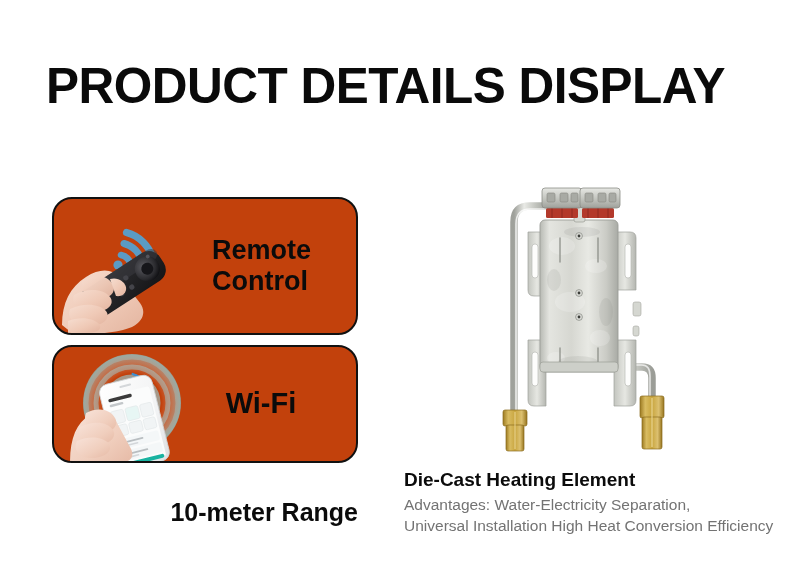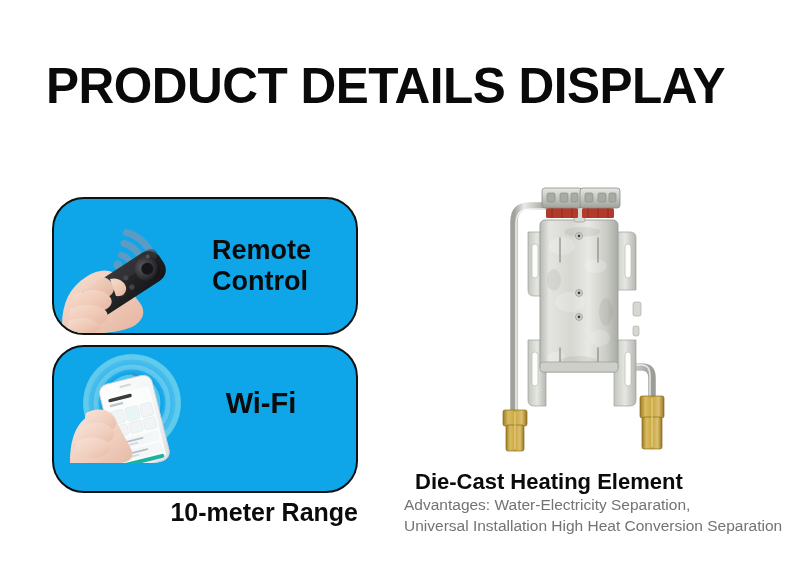--- a/index.html
+++ b/index.html
@@ -29,27 +29,27 @@
     transform-origin: left center;
     white-space: nowrap;
     color: #0a0a0a;
   }
 
   
   .feature-card {
     position: absolute;
     box-sizing: border-box;
     border: 2.5px solid #111111;
-    border-radius: 32px;
-    background: #0ea5e9;
+    border-radius: 20px;
+    background: #c2410c;
     overflow: hidden;
     padding-left: 19px;
   }
   #card-remote { left: 52px;  top: 197px; width: 306px; height: 138px; }
-  #card-wifi   { left: 52px;  top: 345px; width: 306px; height: 148px; }
+  #card-wifi   { left: 52px;  top: 345px; width: 306px; height: 118px; }
 
   .card-label {
     position: absolute;
     font-weight: bold;
     color: #0b0b0b;
     white-space: pre-line;
   }
   #label-remote {
     left: 158px;
     top: 36px;
@@ -88,23 +88,23 @@
   #product-photo {
     position: absolute;
     left: 470px;
     top: 162px;
     width: 220px;
     height: 300px;
   }
 
   #product-title {
     position: absolute;
-    left: 415px;
+    left: 404px;
     top: 469px;
-    font-size: 22px;
+    font-size: 19px;
     font-weight: bold;
     color: #0b0b0b;
     white-space: nowrap;
   }
   #product-advantages {
     position: absolute;
     left: 404px;
     top: 494px;
     width: 386px;
     font-size: 15.5px;
@@ -392,14 +392,14 @@
       <rect x="172" y="255" width="20" height="32" rx="2" fill="url(#brassG)" stroke="#8a6c1c" stroke-width="0.7"></rect>
       <line x1="182" y1="236" x2="182" y2="285" stroke="#f0dda0" stroke-width="1.8" opacity="0.55"></line>
     </g>
   </svg>
 </div>
 
 <div id="product-title">Die-Cast Heating Element</div>
 
 <div id="product-advantages">
   <div>Advantages: Water-Electricity Separation,</div>
-  <div>Universal Installation High Heat Conversion Separation</div>
+  <div>Universal Installation High Heat Conversion Efficiency</div>
 </div>
 
 </body></html>

